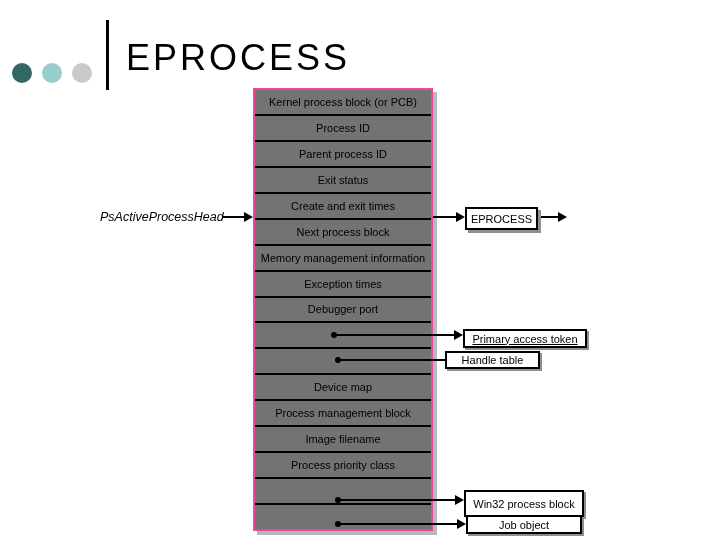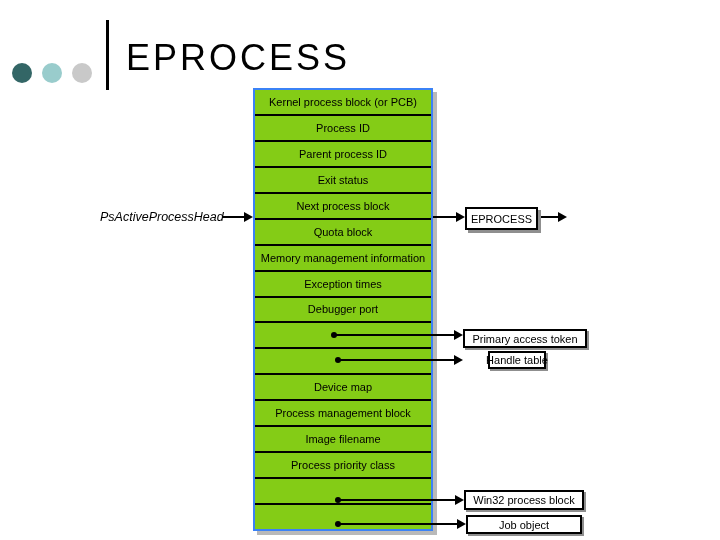--- a/index.html
+++ b/index.html
@@ -15,41 +15,41 @@
   .b3 { left:72px; background:#c9c9c9; }
   .vbar { position:absolute; left:106px; top:20px; width:3px; height:70px; background:#000; }
   .title {
     position:absolute; left:126px; top:36px; font-size:36px; line-height:1.2;
     letter-spacing:3px; color:#000; white-space:nowrap;
   }
 
   
   .ptable {
     position:absolute; left:253px; top:88px; width:180px; height:443px;
-    box-sizing:border-box; border:2px solid #3b82f6; background:#84cc16;
+    box-sizing:border-box; border:2px solid #ec4899; background:#737373;
     display:flex; flex-direction:column;
     box-shadow:4px 4px 0 #b9b9b9;
   }
   .prow {
     flex:1; box-sizing:border-box; border-bottom:2px solid #000;
     display:flex; align-items:center; justify-content:center;
     font-size:11px; white-space:nowrap; overflow:hidden;
   }
   .prow:last-child { border-bottom:none; }
 
   
   .sbox {
     position:absolute; box-sizing:border-box; border:2px solid #000; background:#fff;
     display:flex; align-items:center; justify-content:center;
     font-size:11px; white-space:nowrap; box-shadow:2px 2px 0 #8f8f8f;
   }
   #box-eprocess { left:465px; top:207px; width:73px; height:23px; box-shadow:3px 3px 0 #8f8f8f; }
-  #box-primary  { left:463px; top:329px; width:124px; height:19px; }
-  #box-handle   { left:488px; top:351px; width:58px;  height:18px; }
-  #box-win32    { left:464px; top:490px; width:120px; height:20px; }
+  #box-primary  { left:463px; top:329px; width:124px; height:19px;text-decoration:underline; }
+  #box-handle   { left:445px; top:351px; width:95px;  height:18px; }
+  #box-win32    { left:464px; top:490px; width:120px; height:27px; }
   #box-job      { left:466px; top:515px; width:116px; height:19px; }
 
   
   .leftlabel {
     position:absolute; left:100px; top:210px; width:120px; text-align:left;
     font-size:12.5px; font-style:italic; white-space:nowrap;
   }
 
   
   .arrow { position:absolute; height:2px; background:#000; }
@@ -80,22 +80,22 @@
   <div class="vbar"></div>
   <div class="title">EPROCESS</div>
 
   <div class="leftlabel">PsActiveProcessHead</div>
 
   <div class="ptable">
     <div class="prow">Kernel process block (or PCB)</div>
     <div class="prow">Process ID</div>
     <div class="prow">Parent process ID</div>
     <div class="prow">Exit status</div>
+    <div class="prow">Create and exit times</div>
     <div class="prow">Next process block</div>
-    <div class="prow">Quota block</div>
     <div class="prow">Memory management information</div>
     <div class="prow">Exception times</div>
     <div class="prow">Debugger port</div>
     <div class="prow"></div>
     <div class="prow"></div>
     <div class="prow">Device map</div>
     <div class="prow">Process management block</div>
     <div class="prow">Image filename</div>
     <div class="prow">Process priority class</div>
     <div class="prow"></div>

